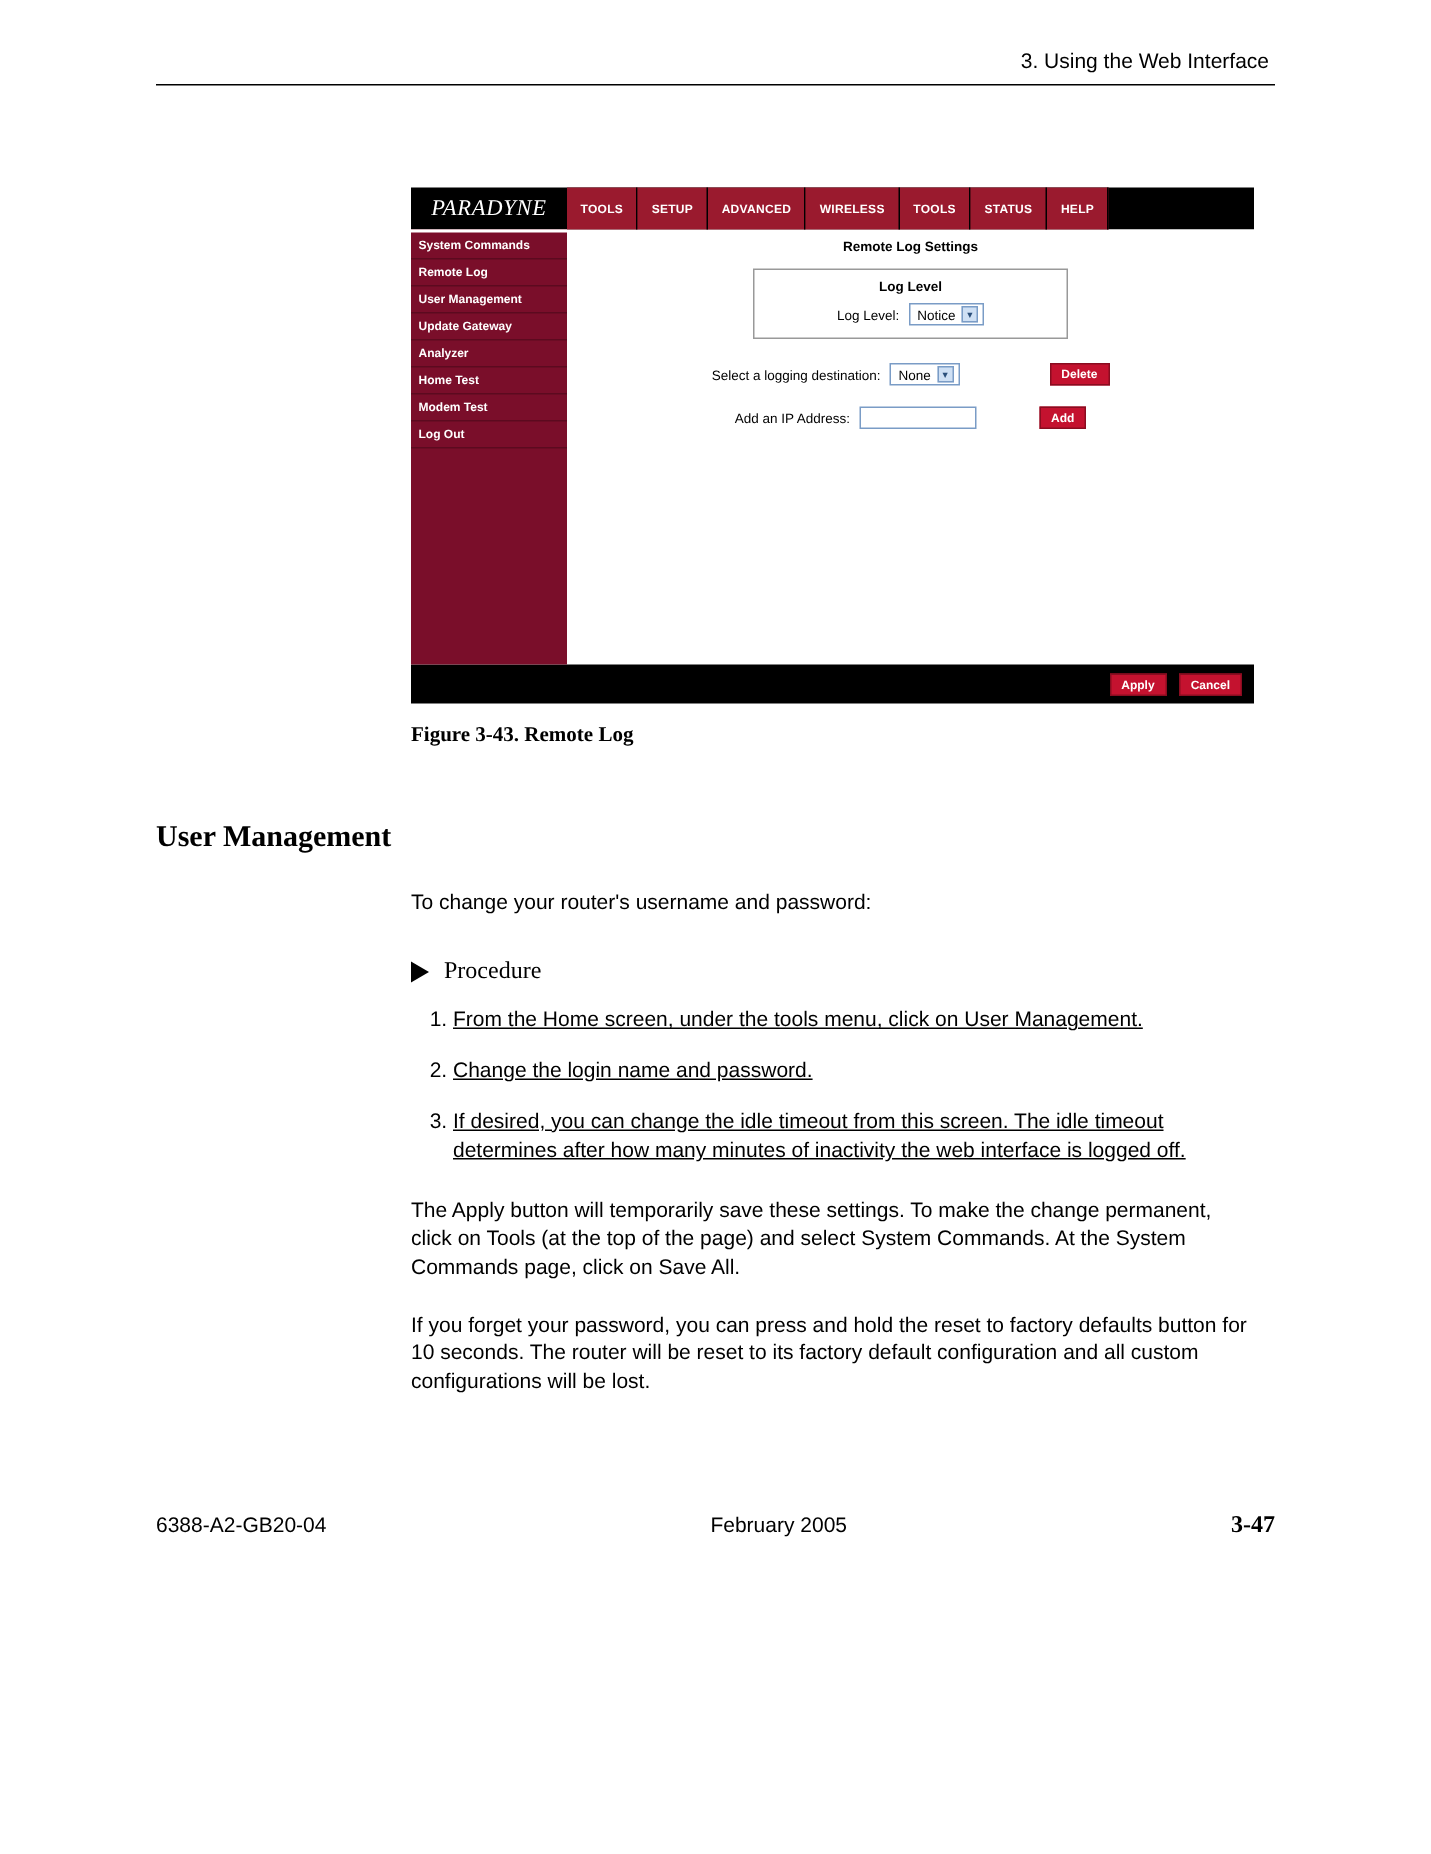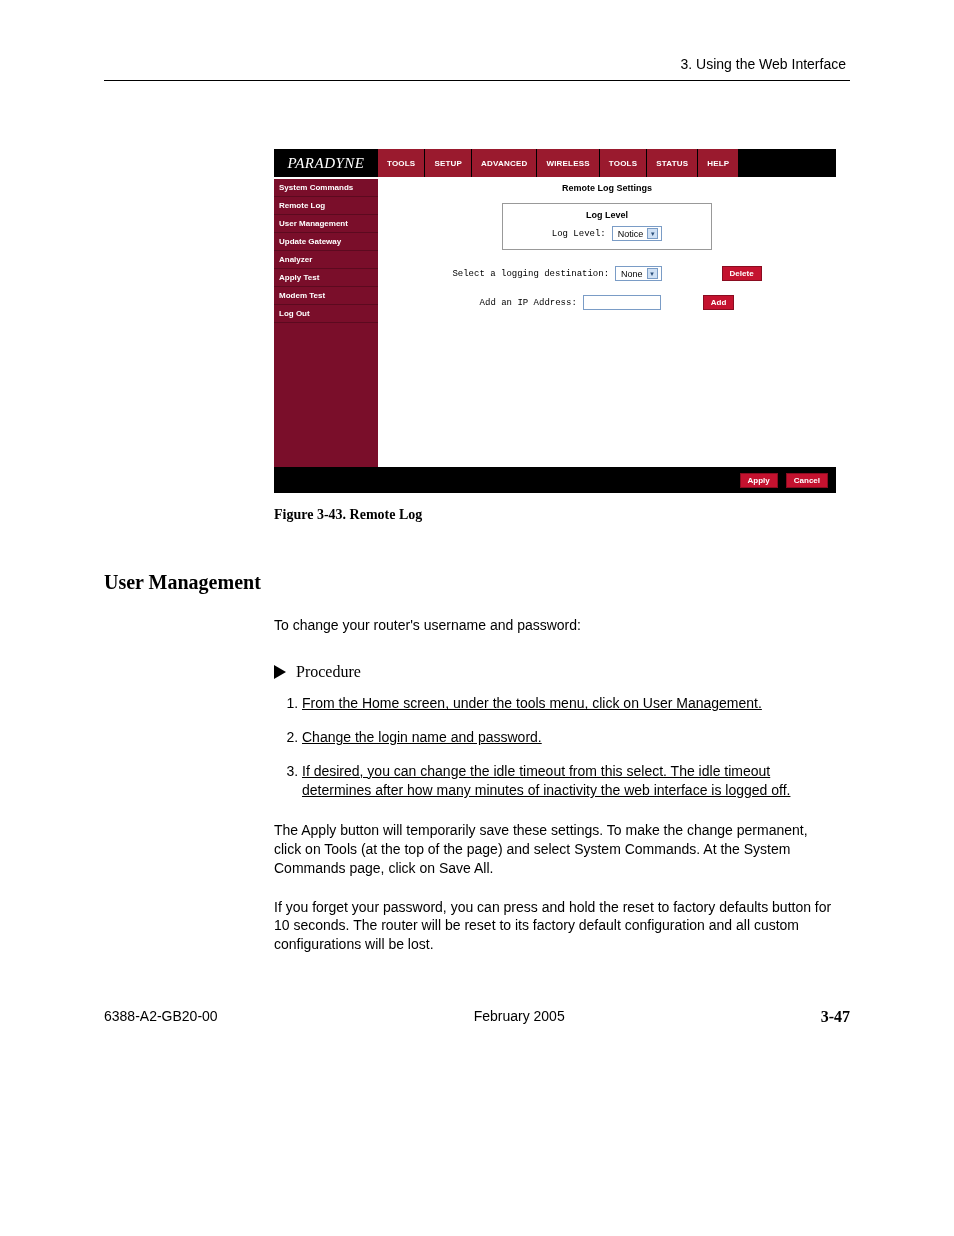--- a/index.html
+++ b/index.html
@@ -6,21 +6,21 @@
   body {
     margin: 0;
     background: #fff;
     font-family: "Times New Roman", Times, serif;
     color: #000;
   }
   .page {
     width: 954px;
     height: 1068px;
     position: relative;
-    padding: 56px 104px 40px 104px;
+    padding: 32px 104px 40px 104px;
   }
   .running-head {
     font-family: Arial, Helvetica, sans-serif;
     font-size: 14px;
     text-align: right;
     padding-right: 4px;
     margin-bottom: 8px;
   }
   .top-rule {
     border: none;
@@ -142,21 +142,21 @@
     background: #c4122f;
     color: #fff;
     border: 1px solid #8a0c20;
     font-size: 8px;
     font-weight: bold;
     padding: 1px 7px;
     height: 15px;
     display: inline-flex;
     align-items: center;
   }
-  .label-right { text-align: right; font-size: 9px; font-family: Liberation Mono, monospace; }
+  .label-right { text-align: right; font-size: 9px; }
   .row {
     display: flex;
     align-items: center;
     justify-content: center;
     gap: 6px;
     margin-bottom: 14px;
   }
   .row .spacer { width: 30px; }
   .router-footer {
     background: #000;
@@ -247,21 +247,21 @@
         </div>
       </div>
 
       <div class="router-body">
         <div class="sidebar">
           <div class="side-item">System Commands</div>
           <div class="side-item">Remote Log</div>
           <div class="side-item">User Management</div>
           <div class="side-item">Update Gateway</div>
           <div class="side-item">Analyzer</div>
-          <div class="side-item">Apply Test</div>
+          <div class="side-item">Home Test</div>
           <div class="side-item">Modem Test</div>
           <div class="side-item">Log Out</div>
         </div>
 
         <div class="content">
           <div class="content-title">Remote Log Settings</div>
 
           <div class="ll-box">
             <div class="box-title">Log Level</div>
             <div class="ll-row">
@@ -307,26 +307,26 @@
     <div>To change your router's username and password:</div>
 
     <div class="proc-row">
       <div class="tri"></div>
       <div class="proc-label">Procedure</div>
     </div>
 
     <ol class="steps">
       <li>From the Home screen, under the tools menu, click on User Management.</li>
       <li>Change the login name and password.</li>
-      <li>If desired, you can change the idle timeout from this select. The idle timeout determines after how many minutes of inactivity the web interface is logged off.</li>
+      <li>If desired, you can change the idle timeout from this screen. The idle timeout determines after how many minutes of inactivity the web interface is logged off.</li>
     </ol>
 
     <div class="para">The Apply button will temporarily save these settings. To make the change permanent,  click on Tools (at the top of the page) and select System Commands. At the System Commands page, click on Save All.</div>
     <div class="para">If you forget your password, you can press and hold the reset to factory defaults button for 10 seconds. The router will be reset to its factory default configuration and all custom configurations will be lost.</div>
   </div>
 
   <div class="page-footer">
-    <span>6388-A2-GB20-00</span>
+    <span>6388-A2-GB20-04</span>
     <span>February 2005</span>
     <span class="pn">3-47</span>
   </div>
 
 </div>
 
 </body></html>

